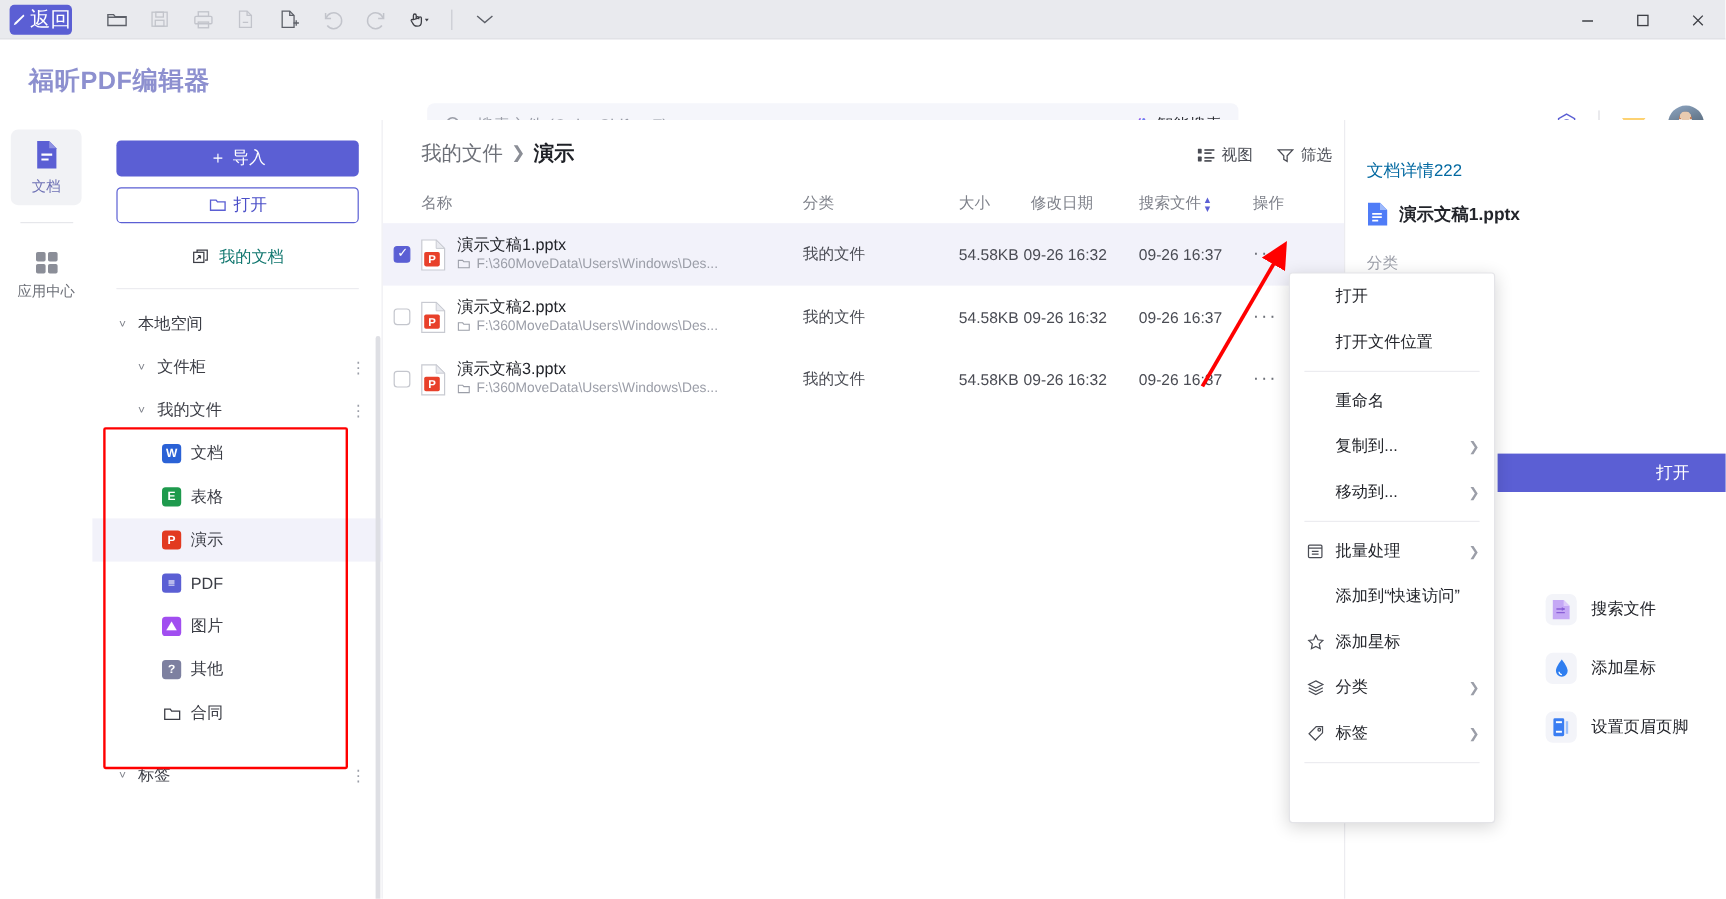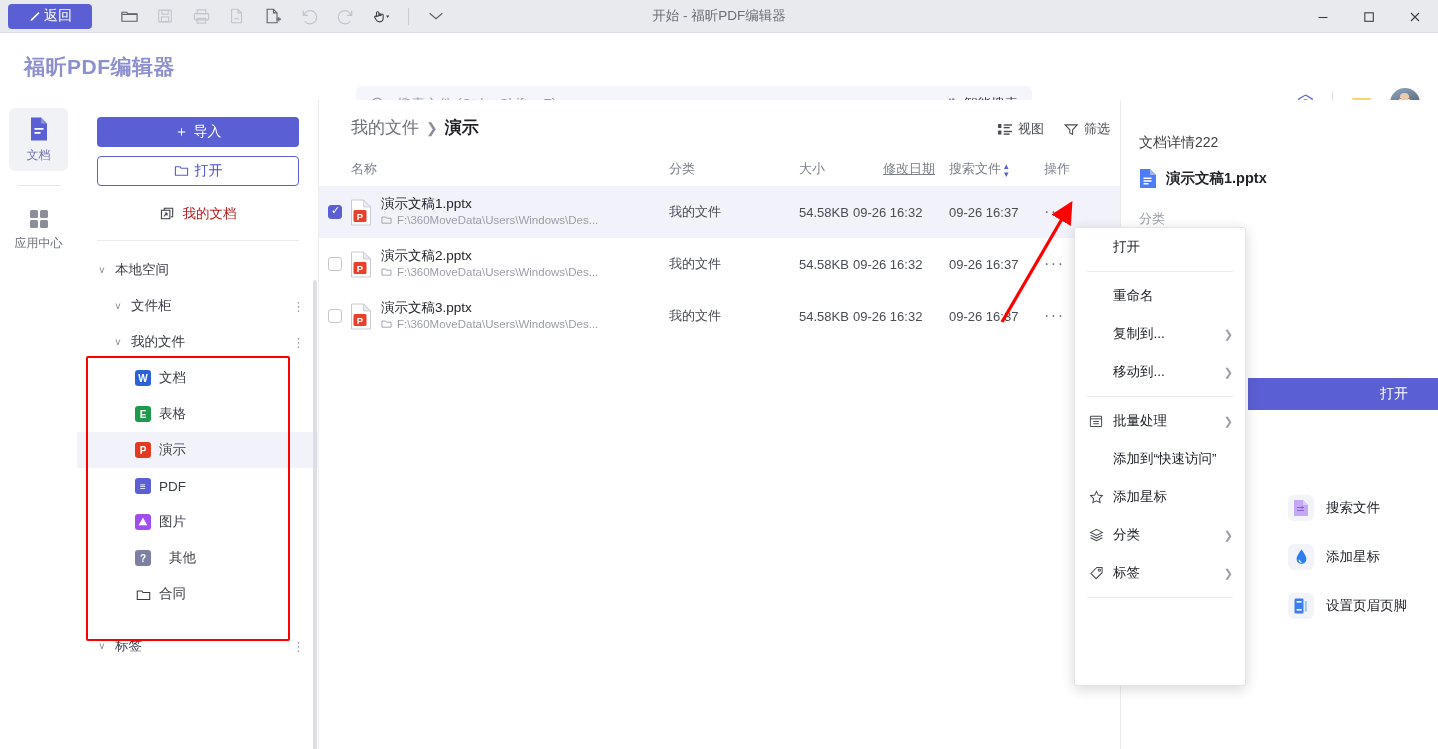--- a/index.html
+++ b/index.html
@@ -13,24 +13,24 @@
   #app { position: relative; width: 1438px; height: 749px; background: #fff; }
 
   
   .titlebar {
     position: absolute; left:0; top:0; width:1438px; height:33px;
     background: #e9eaee;
     display:flex; align-items:center;
     border-bottom: 1px solid #dcdde2;
   }
   .back-btn {
-    margin-left: 8px; width: 84px; height: 25px;
+    margin-left: 8px; width: 52px; height: 25px;
     background: #5b5fd4; border-radius: 4px;
     display:flex; align-items:center; justify-content:center; gap:3px;
-    color:#fff; font-size:14px; cursor:pointer;
+    color:#fff; font-size:17px; cursor:pointer;
   }
   .tb-icons { display:flex; align-items:center; margin-left: 22px; gap: 6px; }
   .tb-ic {
     width: 30px; height: 26px; display:flex; align-items:center; justify-content:center;
     cursor:pointer; color:#6c6f78;
   }
   .tb-ic.disabled { color:#c2c4cb; }
   .tb-sep { width:1px; height:17px; background:#c9cbd1; margin: 0 6px; }
   .title-text {
     position:absolute; left:0; right:0; text-align:center;
@@ -98,21 +98,21 @@
   }
   .btn-open {
     position:absolute; left:20px; top:56px; width:202px; height:30px;
     background:#fff; color:#4b4fc8; border:1px solid #5b5fd4; border-radius:4px;
     display:flex; align-items:center; justify-content:center; gap:6px;
     font-size:14px; cursor:pointer;
   }
   .mydocs {
     position:absolute; left:20px; top:100px; width:202px; height:28px;
     display:flex; align-items:center; justify-content:center; gap:7px;
-    font-size:13.5px; color:#b91c1c; cursor:pointer;
+    font-size:13.5px; color:#0f766e; cursor:pointer;
   }
   .nav-div { position:absolute; left:20px; top:140px; width:202px; height:1px; background:#ececf0; }
 
   .tree { position:absolute; left:0; top:152px; width:242px; }
   .tree-row {
     display:flex; align-items:center; height:36px; font-size:13.5px;
     color:#3b3d45; cursor:pointer; position:relative; padding-right:14px;
   }
   .tree-row.sel { background:#f2f2fa; }
   .caret { width:14px; display:inline-block; color:#7a7d86; font-size:10px; text-align:center; }
@@ -137,21 +137,21 @@
   .crumb .sep { color:#8b8e96; font-size:14px; }
   .view-ctrls { position:absolute; right:10px; top:20px; display:flex; gap:20px; font-size:13px; color:#4a4c54; }
   .vc { display:flex; align-items:center; gap:5px; cursor:pointer; }
 
   .thead {
     position:absolute; left:0; top:54px; width:801px; height:32px;
     font-size:13px; color:#7e818a;
   }
   .col { position:absolute; top:6px; }
   .c-name { left:32px; } .c-cat { left:350px; } .c-size { left:480px; }
-  .c-mod { left:564px;text-decoration:underline; } .c-add { left:630px; } .c-act { left:725px; }
+  .c-mod { left:540px; } .c-add { left:630px; } .c-act { left:725px; }
   .sortarrow { display:inline-block; margin-left:3px; color:#5b5fd4; font-size:9px; line-height:8px; vertical-align:middle; }
 
   .rows { position:absolute; left:0; top:86px; width:801px; }
   .row { position:relative; height:52px; display:flex; align-items:center; font-size:13px; color:#4a4c54; cursor:pointer; }
   .row.sel { background:#f2f2fa; }
   .cb {
     position:absolute; left:9px; width:14px; height:14px; border-radius:3px;
     border:1px solid #c4c6cd; background:#fff;
   }
   .cb.on { background:#5b5fd4; border-color:#5b5fd4; }
@@ -159,21 +159,21 @@
   .pptico { position:absolute; left:31px; width:22px; height:26px; }
   .fname { position:absolute; left:62px; top:9px; font-size:13.5px; color:#22242a; }
   .fpath { position:absolute; left:62px; top:28px; font-size:11.5px; color:#9b9ea8; display:flex; align-items:center; gap:5px; }
   .cell { position:absolute; font-size:13px; color:#4a4c54; }
   .k-cat { left:350px; } .k-size { left:480px; } .k-mod { left:534px; } .k-add { left:630px; }
   .rowdots { position:absolute; left:725px; color:#6d7078; font-size:16px; letter-spacing:1.5px; }
 
   
   .details { position:absolute; left:1120px; top:100px; width:318px; height:649px; background:#fff;
              border-left:1px solid #ececf0; }
-  .dtitle { position:absolute; left:18px; top:34px; font-size:14px; color:#404040; }
+  .dtitle { position:absolute; left:18px; top:34px; font-size:14px; color:#0369a1; }
   .dfile { position:absolute; left:18px; top:68px; display:flex; align-items:center; gap:9px;
            font-size:14.5px; color:#22242a; font-weight:bold; }
   .dlabel { position:absolute; left:18px; top:110px; font-size:13px; color:#9b9ea8; }
   .dopen {
     position:absolute; left:127px; top:278px; width:292px; height:32px; background:#5b5fd4;
     color:#fff; font-size:14px; display:flex; align-items:center; justify-content:center; cursor:pointer;
   }
   .dtools { position:absolute; left:167px; top:383px; width:200px; }
   .dtool { display:flex; align-items:center; gap:12px; height:49px; font-size:13.5px; color:#22242a; cursor:pointer; }
   .dtool-ico { width:26px; height:26px; border-radius:6px; background:#f3f4f9;
@@ -267,21 +267,20 @@
         </svg>
       </div>
       <div class="tb-sep"></div>
       <div class="tb-ic">
         <svg width="20" height="16" viewBox="0 0 22 16" fill="none" stroke="#5d6068" stroke-width="1.3">
           <path d="M4 5l7 6 7-6"></path>
         </svg>
       </div>
     </div>
 
-    <div class="title-text">开始 - 福昕PDF编辑器</div>
 
     <div class="wctrls">
       <div class="wctrl">
         <svg width="14" height="14" viewBox="0 0 14 14" stroke="#3d3f45" stroke-width="1.1">
             <path d="M2.5 7.5h9"></path>
           </svg>
       </div>
       <div class="wctrl">
         <svg width="14" height="14" viewBox="0 0 14 14" fill="none" stroke="#3d3f45" stroke-width="1.1">
             <rect x="2.8" y="2.8" width="8.5" height="8.5"></rect>
@@ -434,21 +433,21 @@
         <span style="margin-left:8px">PDF</span>
       </div>
 
       <div class="tree-row" style="padding-left:58px">
         <span class="fileicon" style="background:#a14ef0">⛰</span>
         <span style="margin-left:8px">图片</span>
       </div>
 
       <div class="tree-row" style="padding-left:58px">
         <span class="fileicon" style="background:#7d80a0">?</span>
-        <span style="margin-left:18px">其他</span>
+        <span style="margin-left:8px">其他</span>
       </div>
 
       <div class="tree-row" style="padding-left:58px">
         <span class="fileicon" style="background:transparent">
           <svg width="15" height="13" viewBox="0 0 16 14" fill="none" stroke="#3b3d45" stroke-width="1.15">
             <path d="M1.3 3.2h5l1.2 1.7h7.2V12.3H1.3z"></path>
           </svg>
         </span>
         <span style="margin-left:8px">合同</span>
       </div>
@@ -640,20 +639,24 @@
       </div>
     </div>
 
   </div>
 
   <div class="ctxmenu">
     <div class="ctxitem">
       <span class="noic"></span>
       <span>打开</span>
     </div>
+    <div class="ctxitem">
+      <span class="noic"></span>
+      <span>打开文件位置</span>
+    </div>
     <div class="ctxsep"></div>
     <div class="ctxitem">
       <span class="noic"></span>
       <span>重命名</span>
     </div>
     <div class="ctxitem">
       <span class="noic"></span>
       <span>复制到...</span>
       <span class="arr">❯</span>
     </div>

